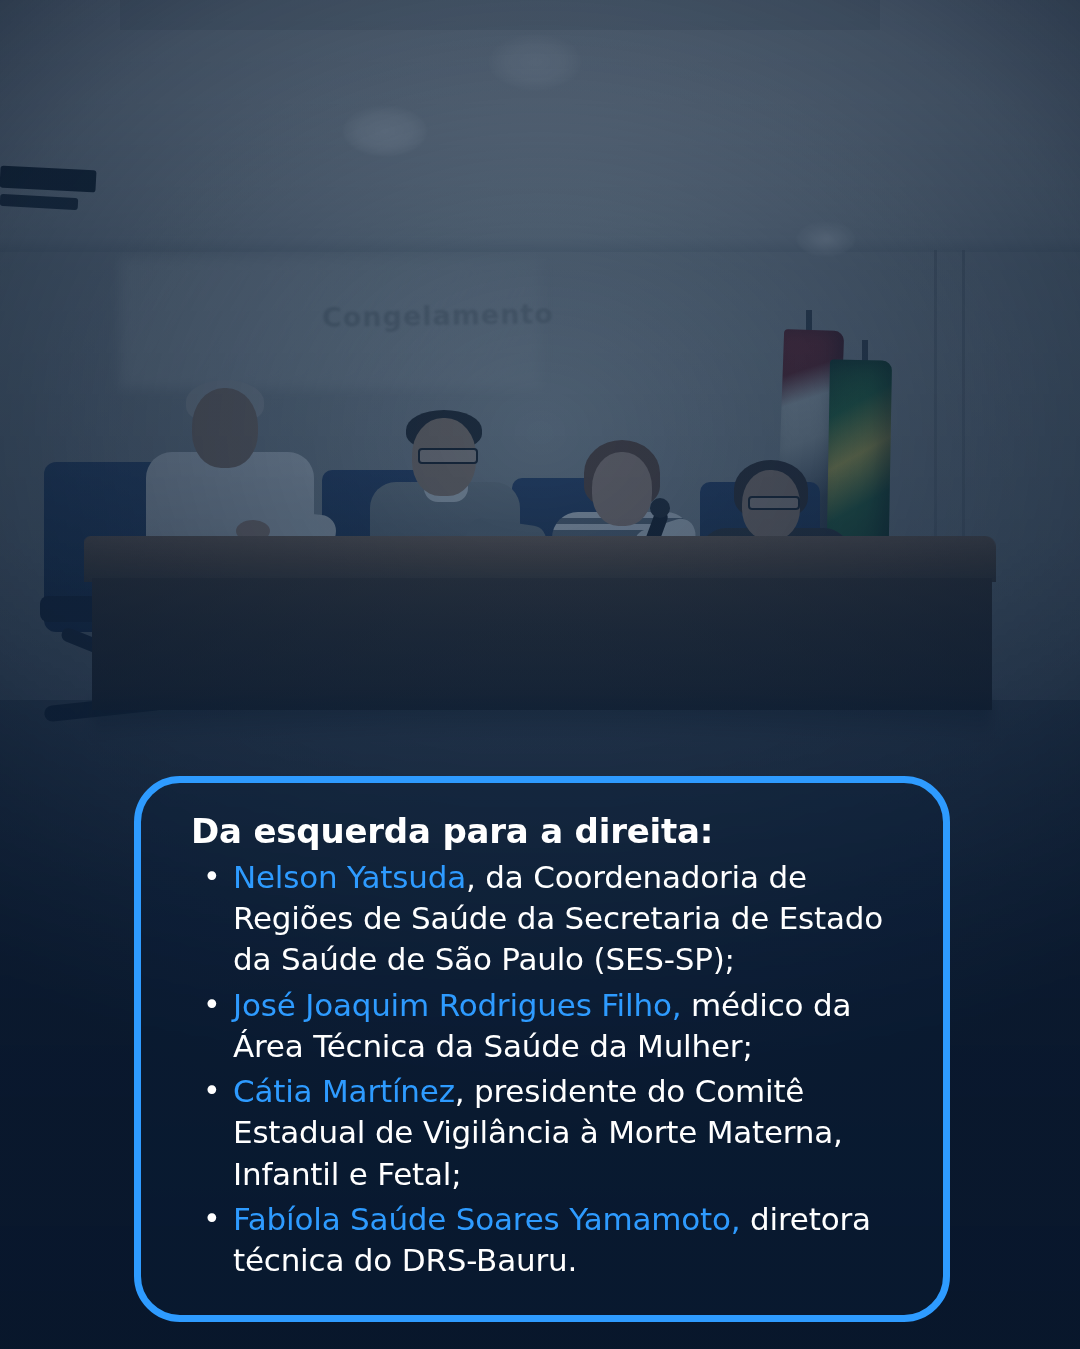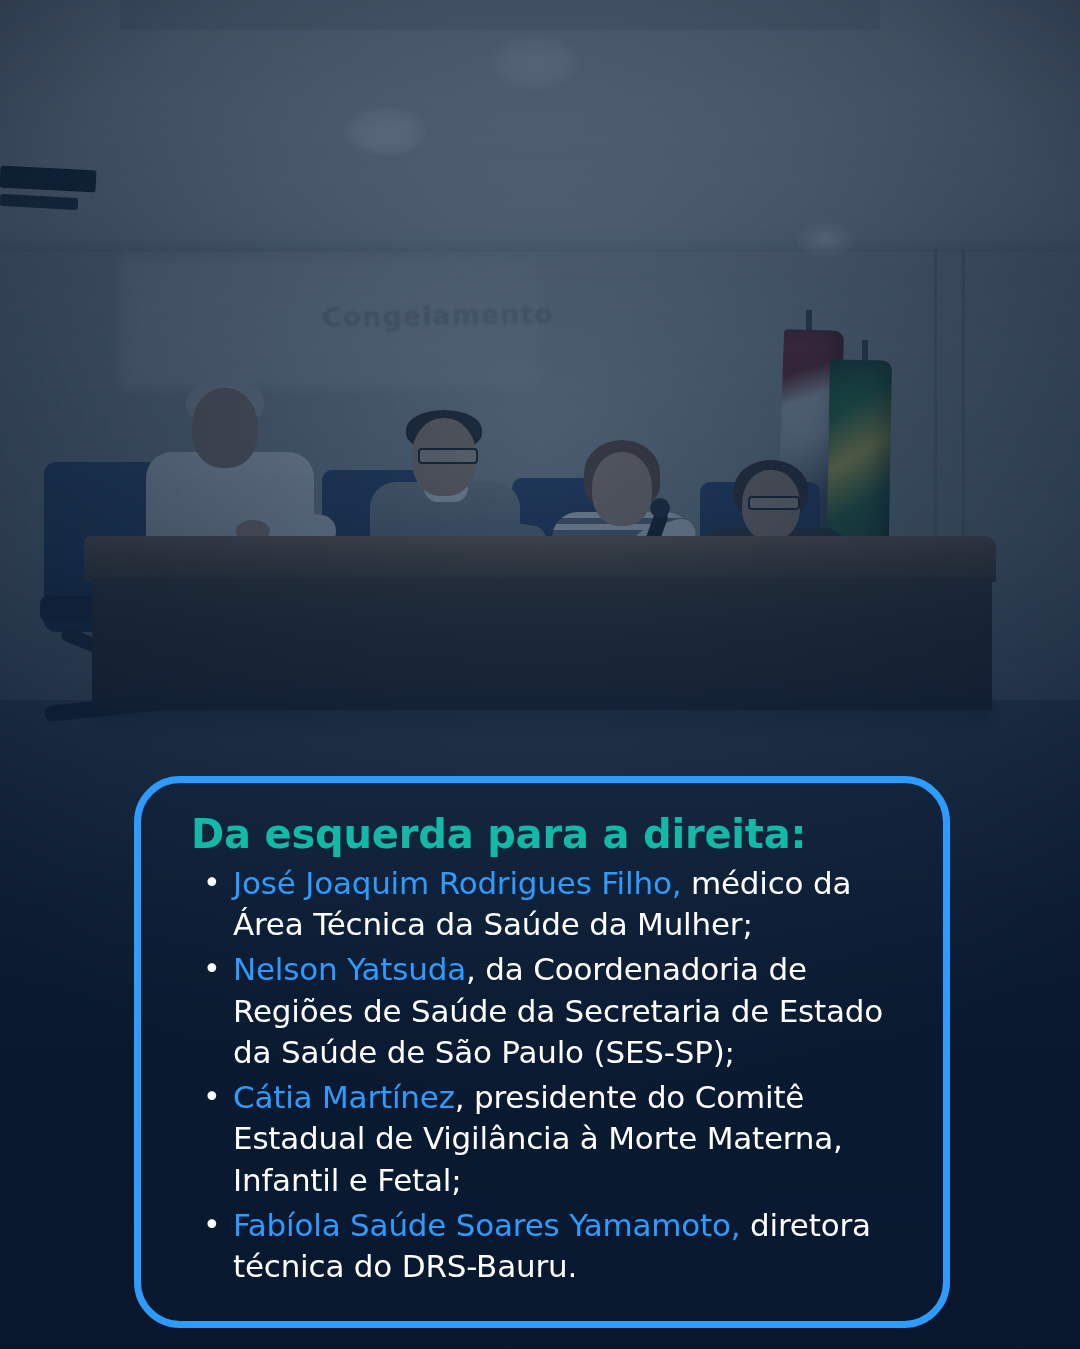--- a/index.html
+++ b/index.html
@@ -286,23 +286,23 @@
     width: 816px;
     min-height: 512px;
     box-sizing: border-box;
     border: 7px solid #2e9bff;
     border-radius: 46px;
     background: rgba(10,30,56,0.30);
     padding: 28px 34px 30px 34px;
   }
   .caption-title {
     font-family: "DejaVu Sans", sans-serif;
-    font-size: 40px;
+    font-size: 34px;
     font-weight: 700;
-    color: #14b8a6;
+    color: #ffffff;
     margin: 0 0 6px 16px;
     letter-spacing: -0.2px;
   }
   .caption-list {
     list-style: none;
     margin: 0;
     padding: 0;
   }
   .caption-list li {
     position: relative;
@@ -405,20 +405,20 @@
     <div class="table-front"></div>
     <div class="table-shadow"></div>
 
     <div class="tint"></div>
     <div class="tint2"></div>
   </div>
 
   <div class="caption-card">
     <h2 class="caption-title">Da esquerda para a direita:</h2>
     <ul class="caption-list">
+      <li><span class="nm">Nelson Yatsuda</span><span>, da Coordenadoria de Regiões de Saúde da Secretaria de Estado da Saúde de São Paulo (SES-SP);</span></li>
       <li><span class="nm">José Joaquim Rodrigues Filho,</span><span> médico da Área Técnica da Saúde da Mulher;</span></li>
-      <li><span class="nm">Nelson Yatsuda</span><span>, da Coordenadoria de Regiões de Saúde da Secretaria de Estado da Saúde de São Paulo (SES-SP);</span></li>
       <li><span class="nm">Cátia Martínez</span><span>, presidente do Comitê Estadual de Vigilância à Morte Materna, Infantil e Fetal;</span></li>
       <li><span class="nm"> Fabíola Saúde Soares Yamamoto,</span><span> diretora técnica do DRS-Bauru.</span></li>
     </ul>
   </div>
 
 </div>
 
 </body></html>

